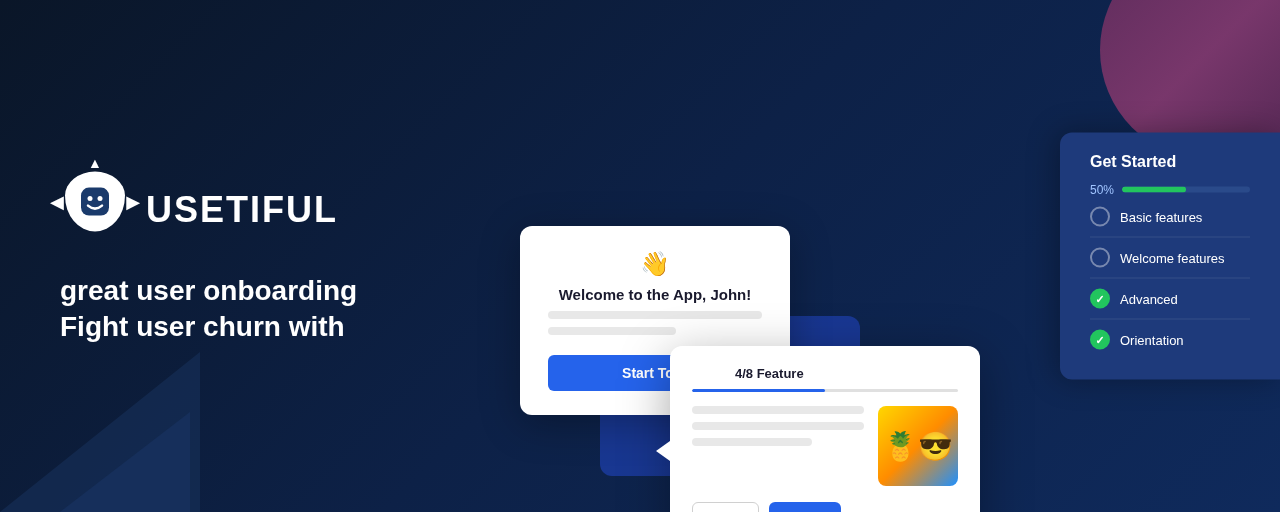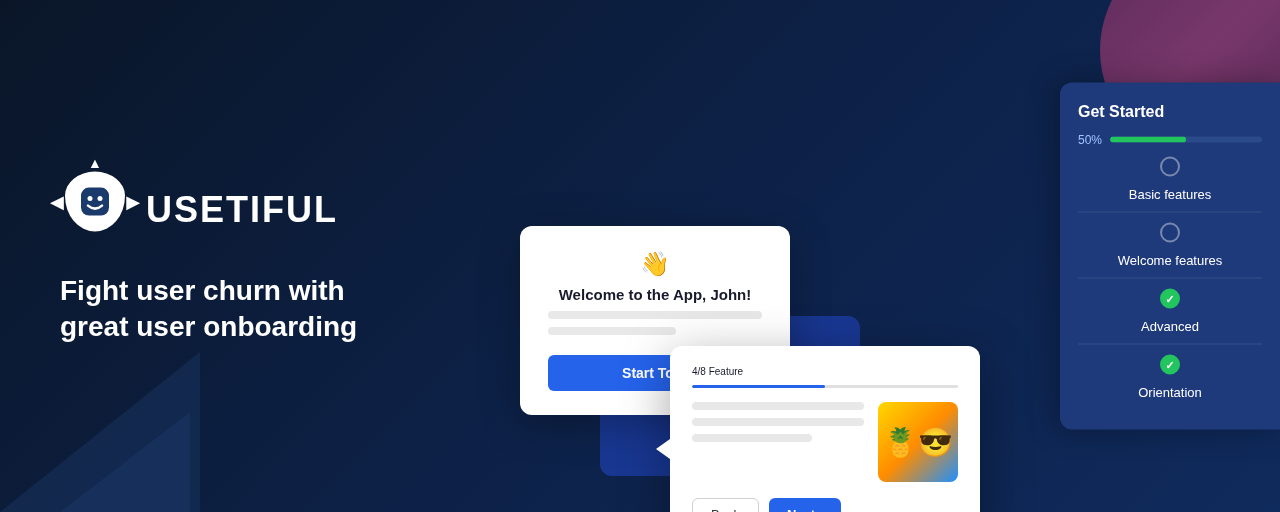--- a/index.html
+++ b/index.html
@@ -222,24 +222,25 @@
       top: 90px;
       width: 310px;
       background: white;
       border-radius: 12px;
       padding: 20px 22px;
       box-shadow: 0 12px 50px rgba(0,0,0,0.35);
       z-index: 3;
     }
 
     .feature-header {
-      font-size: 10px;
-      font-weight: 400;
+      font-size: 13px;
+      font-weight: 700;
       color: #1a1a2e;
       margin-bottom: 8px;
+      margin-left: 43px;
     }
 
     .feature-progress-bar {
       height: 3px;
       background: #e0e0e0;
       border-radius: 2px;
       margin-bottom: 14px;
       overflow: hidden;
     }
 
@@ -324,21 +325,21 @@
 
     
     .right-panel {
       position: absolute;
       right: 0;
       top: 50%;
       transform: translateY(-50%);
       width: 220px;
       background: #1e3a7b;
       border-radius: 12px 0 0 12px;
-      padding: 20px 18px;
+      padding: 20px 30px;
       box-shadow: -4px 0 30px rgba(0,0,0,0.3);
       z-index: 4;
     }
 
     .panel-title {
       font-size: 16px;
       font-weight: 700;
       color: white;
       margin-bottom: 12px;
     }
@@ -368,21 +369,20 @@
       background: #22c55e;
       border-radius: 3px;
     }
 
     .checklist-item {
       display: flex;
       align-items: center;
       gap: 10px;
       padding: 10px 0;
       border-bottom: 1px solid rgba(255,255,255,0.1);
-      flex-direction: column;
     }
 
     .checklist-item:last-child {
       border-bottom: none;
     }
 
     .check-circle {
       width: 20px;
       height: 20px;
       border-radius: 50%;
@@ -441,22 +441,22 @@
               <circle cx="23" cy="15" r="2.5" fill="white"></circle>
               <path d="M11 22 Q18 28 25 22" stroke="white" stroke-width="2.5" fill="none" stroke-linecap="round"></path>
             </svg>
           </div>
           <span class="arrow-right">▶</span>
         </div>
       </div>
       <span class="logo-text">USETIFUL</span>
     </div>
     <div class="tagline">
+      <div>great user onboarding</div>
       <div>Fight user churn with</div>
-      <div>great user onboarding</div>
     </div>
   </div>
 
   <div class="center-area">
 
     <div class="blue-bg-card"></div>
 
     <div class="welcome-card">
       <span class="welcome-emoji">👋</span>
       <div class="welcome-title">Welcome to the App, John!</div>

